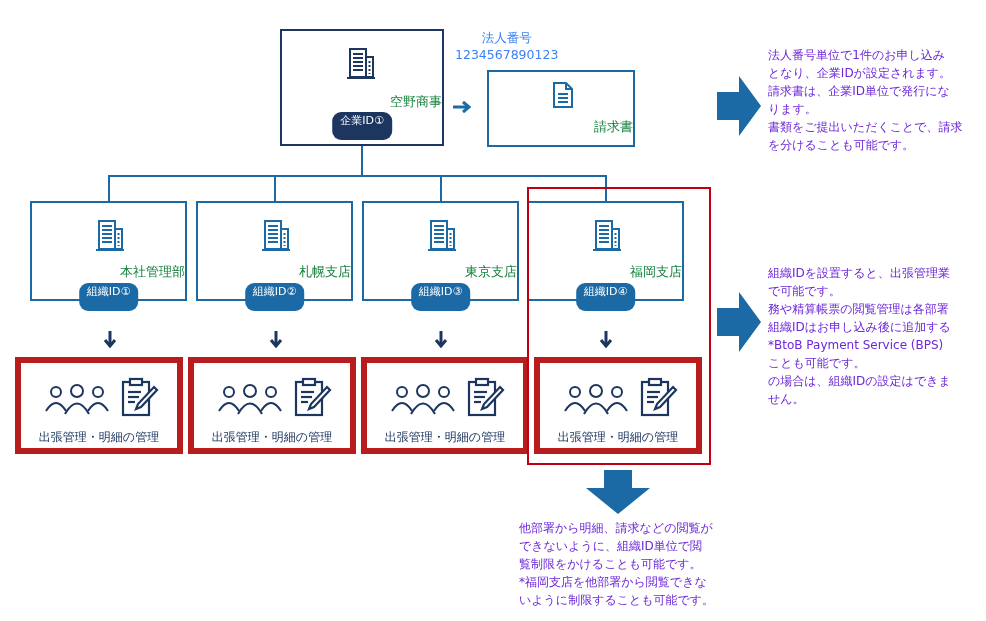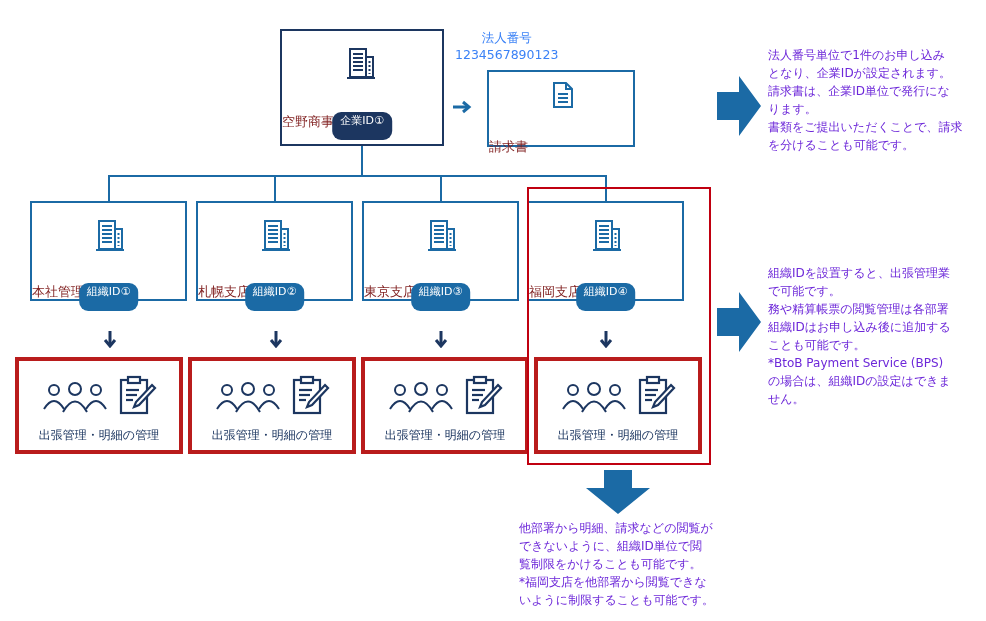--- a/index.html
+++ b/index.html
@@ -3,38 +3,38 @@
 <meta charset="utf-8">
 <style>
   * { box-sizing: border-box; margin: 0; padding: 0; }
   html, body { width: 986px; height: 621px; background: #ffffff; overflow: hidden; }
   body { position: relative; font-family: "DejaVu Sans", "Liberation Sans", sans-serif; color: #333; }
 
   .abs { position: absolute; }
 
   
   .company-box { left: 280px; top: 29px; width: 164px; height: 117px; border: 2px solid #1c3660; background: #fff; }
-  .box-title { position: absolute; left: 0; right: 0; text-align: left; font-size: 13px; color: #7f1d1d; margin-top: 20px; }
+  .box-title { position: absolute; left: 0; right: 0; text-align: right; font-size: 13px; color: #15803d; }
   .pill { position: absolute; left: 50%; transform: translateX(-50%); height: 28px; line-height: 17px; padding: 0 8px; border-radius: 9px; color: #fff; font-size: 11px; white-space: nowrap; }
   .pill.dark { background: #1c3660; }
   .pill.blue { background: #1b6aa5; }
 
   .corp-num { left: 455px; top: 29px; font-size: 12.5px; line-height: 17px; color: #3b82f6; text-align: center; }
 
   .invoice-box { left: 487px; top: 70px; width: 148px; height: 77px; border: 2px solid #1b6aa5; background: #fff; }
 
   .small-arrow-right { left: 452px; top: 100px; }
 
   .big-arrow { width: 44px; height: 60px; }
 
   .note { font-size: 12px; line-height: 18px; color: #6d28d9; }
 
   
   .org-box { top: 201px; width: 157px; height: 100px; border: 2px solid #1b6aa5; background: #fff; }
-  .work-box { top: 357px; width: 168px; height: 97px; border: 4px solid #b91c1c; background: #fff; }
+  .work-box { top: 357px; width: 168px; height: 97px; border: 6px solid #b91c1c; background: #fff; }
   .work-label { position: absolute; left: 0; right: 0; top: 66px; text-align: center; font-size: 12px; color: #1c3660; white-space: nowrap; }
 
   .highlight { left: 527px; top: 187px; width: 184px; height: 278px; border: 2px solid #c00010; }
 
   .line { position: absolute; background: #1b6aa5; }
 </style>
 </head>
 <body>
 
 <div class="line" style="left:361px; top:146px; width:2px; height:30px;"></div>
@@ -94,22 +94,22 @@
 </div>
 
 <svg class="abs big-arrow" style="left:717px; top:292px;" viewBox="0 0 44 60">
   <polygon points="0,16 22,16 22,0 44,30 22,60 22,44 0,44" fill="#1b6aa5"></polygon>
 </svg>
 <div class="abs note" style="left:768px; top:264px;">
   <div>組織IDを設置すると、出張管理業</div>
   <div>で可能です。</div>
   <div>務や精算帳票の閲覧管理は各部署</div>
   <div>組織IDはお申し込み後に追加する</div>
+  <div>*BtoB Payment Service (BPS)</div>
   <div>ことも可能です。</div>
-  <div>*BtoB Payment Service (BPS)</div>
   <div>の場合は、組織IDの設定はできま</div>
   <div>せん。</div>
 </div>
 
 <div id="orgs">
     <div class="abs org-box" style="left: 30px;">
       <span style="position:absolute;left:61px;top:16px;"><svg width="34" height="34" viewBox="0 0 34 34">
           <rect x="6" y="2" width="16" height="28" fill="none" stroke="#1b6aa5" stroke-width="2"></rect>
           <line x1="9" y1="7" x2="19" y2="7" stroke="#1b6aa5" stroke-width="2"></line>
           <line x1="9" y1="11" x2="19" y2="11" stroke="#1b6aa5" stroke-width="2"></line>

